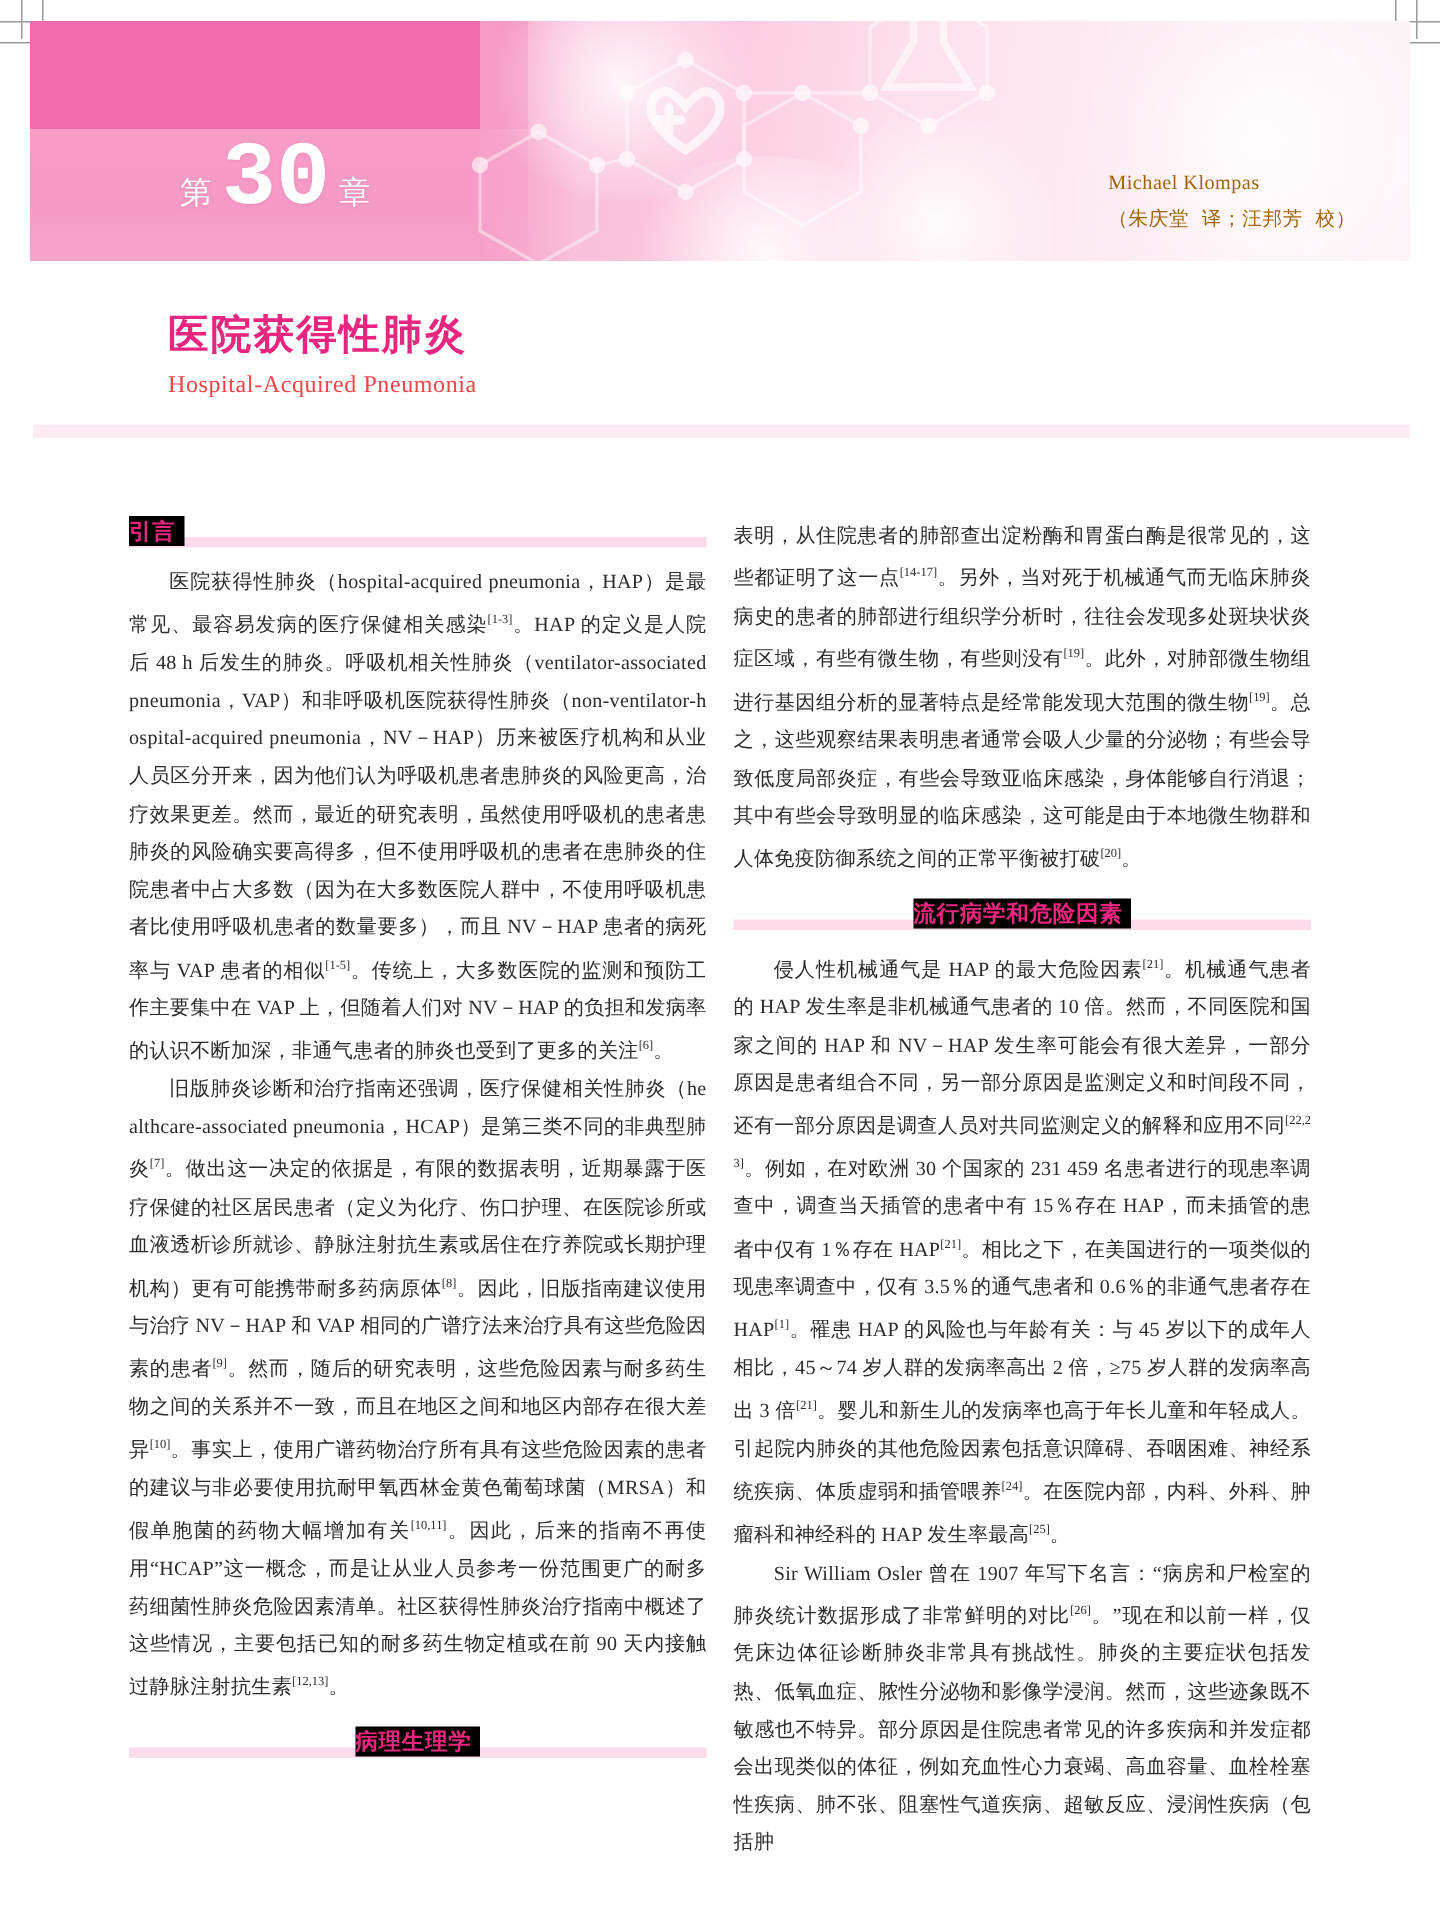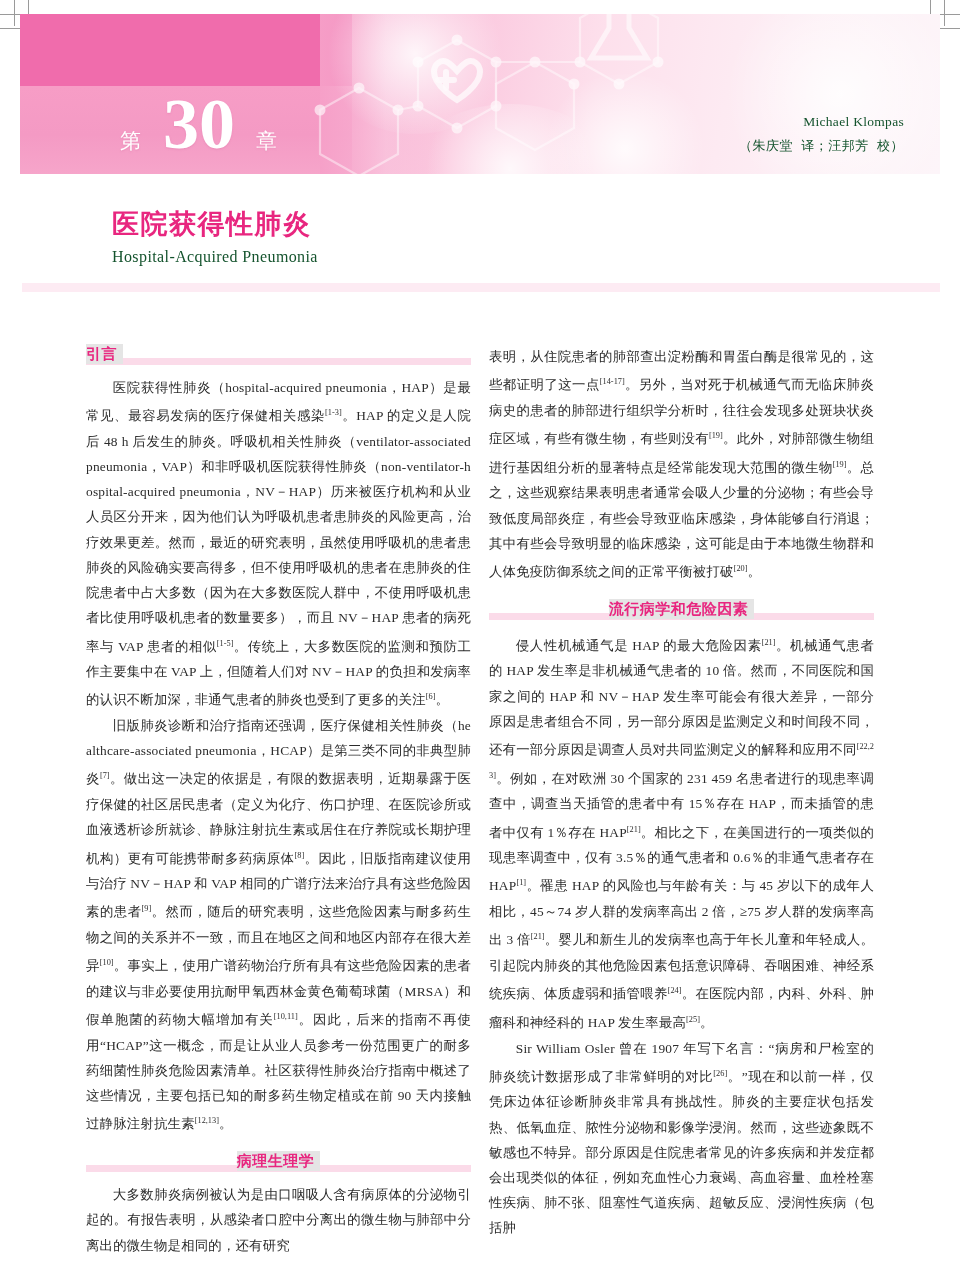--- a/index.html
+++ b/index.html
@@ -71,33 +71,33 @@
     color: #ffffff;
     text-shadow: 0 1px 2px rgba(214,110,160,0.35);
     z-index: 5;
   }
   .chapter-no .zh {
     font-family: "Liberation Serif", "DejaVu Serif", serif;
     font-size: 21px;
     letter-spacing: 1px;
   }
   .chapter-no .num {
-    font-family: Liberation Serif, serif;
-    font-size: 72px;
+    font-family: Liberation Mono, monospace;
+    font-size: 60px;
     font-weight: 700;
     line-height: 0.8;
-    margin: 0 21px;
+    margin: 0 6px;
   }
 
   
   .author {
     position: absolute;
     right: 56px; top: 114px;
-    text-align: right;
-    color: #14532d;
+    text-align: left;
+    color: #a16207;
     z-index: 5;
   }
   .author .en {
     font-family: "Liberation Serif", "DejaVu Serif", serif;
     font-size: 13.5px;
     letter-spacing: 0.3px;
     margin-bottom: 7px;
     white-space: nowrap;
   }
   .author .cn {
@@ -116,21 +116,21 @@
     font-family: "DejaVu Sans", "Liberation Sans", sans-serif;
     font-size: 27px;
     font-weight: 700;
     color: #e8267f;
     letter-spacing: 1.5px;
     line-height: 1.2;
   }
   .title-en {
     font-family: "Liberation Serif", "DejaVu Serif", serif;
     font-size: 16px;
-    color: #14532d;
+    color: #ef4444;
     letter-spacing: 0.4px;
     margin-top: 8px;
   }
 
   .title-rule {
     position: absolute;
     left: 22px; top: 283px;
     width: 918px; height: 9px;
     background: #fdebf3;
   }
@@ -148,21 +148,21 @@
     position: relative;
     margin: 0 0 9px 0;
     height: 22px;
   }
   .sec-head .txt {
     font-family: "DejaVu Sans", "Liberation Sans", sans-serif;
     font-size: 15px;
     font-weight: 700;
     color: #e8267f;
     letter-spacing: 0.5px;
-    background: #e5e5e5;
+    background: #000000;
     position: relative;
     z-index: 2;
     padding-right: 6px;
     display: inline-block;
     line-height: 20px;
   }
   .sec-head .bar {
     position: absolute;
     left: 0; right: 0; bottom: 1px;
     height: 7px;
@@ -269,21 +269,20 @@
     <span class="txt">引言</span>
     <span class="bar"></span>
   </div>
   <p class="body">医院获得性肺炎（hospital-acquired pneumonia，HAP）是最常见、最容易发病的医疗保健相关感染<sup>[1-3]</sup>。HAP 的定义是人院后 48 h 后发生的肺炎。呼吸机相关性肺炎（ventilator-associated pneumonia，VAP）和非呼吸机医院获得性肺炎（non-ventilator-hospital-acquired pneumonia，NV－HAP）历来被医疗机构和从业人员区分开来，因为他们认为呼吸机患者患肺炎的风险更高，治疗效果更差。然而，最近的研究表明，虽然使用呼吸机的患者患肺炎的风险确实要高得多，但不使用呼吸机的患者在患肺炎的住院患者中占大多数（因为在大多数医院人群中，不使用呼吸机患者比使用呼吸机患者的数量要多），而且 NV－HAP 患者的病死率与 VAP 患者的相似<sup>[1-5]</sup>。传统上，大多数医院的监测和预防工作主要集中在 VAP 上，但随着人们对 NV－HAP 的负担和发病率的认识不断加深，非通气患者的肺炎也受到了更多的关注<sup>[6]</sup>。</p>
   <p class="body">旧版肺炎诊断和治疗指南还强调，医疗保健相关性肺炎（healthcare-associated pneumonia，HCAP）是第三类不同的非典型肺炎<sup>[7]</sup>。做出这一决定的依据是，有限的数据表明，近期暴露于医疗保健的社区居民患者（定义为化疗、伤口护理、在医院诊所或血液透析诊所就诊、静脉注射抗生素或居住在疗养院或长期护理机构）更有可能携带耐多药病原体<sup>[8]</sup>。因此，旧版指南建议使用与治疗 NV－HAP 和 VAP 相同的广谱疗法来治疗具有这些危险因素的患者<sup>[9]</sup>。然而，随后的研究表明，这些危险因素与耐多药生物之间的关系并不一致，而且在地区之间和地区内部存在很大差异<sup>[10]</sup>。事实上，使用广谱药物治疗所有具有这些危险因素的患者的建议与非必要使用抗耐甲氧西林金黄色葡萄球菌（MRSA）和假单胞菌的药物大幅增加有关<sup>[10,11]</sup>。因此，后来的指南不再使用“HCAP”这一概念，而是让从业人员参考一份范围更广的耐多药细菌性肺炎危险因素清单。社区获得性肺炎治疗指南中概述了这些情况，主要包括已知的耐多药生物定植或在前 90 天内接触过静脉注射抗生素<sup>[12,13]</sup>。</p>
 
   <div class="sec-head spaced">
     <span class="txt">病理生理学</span>
     <span class="bar"></span>
   </div>
-  <p class="body">大多数肺炎病例被认为是由口咽吸人含有病原体的分泌物引起的。有报告表明，从感染者口腔中分离出的微生物与肺部中分离出的微生物是相同的，还有研究</p>
 </div>
 
 <div class="col col-right">
   <p class="body cont">表明，从住院患者的肺部查出淀粉酶和胃蛋白酶是很常见的，这些都证明了这一点<sup>[14-17]</sup>。另外，当对死于机械通气而无临床肺炎病史的患者的肺部进行组织学分析时，往往会发现多处斑块状炎症区域，有些有微生物，有些则没有<sup>[19]</sup>。此外，对肺部微生物组进行基因组分析的显著特点是经常能发现大范围的微生物<sup>[19]</sup>。总之，这些观察结果表明患者通常会吸人少量的分泌物；有些会导致低度局部炎症，有些会导致亚临床感染，身体能够自行消退；其中有些会导致明显的临床感染，这可能是由于本地微生物群和人体免疫防御系统之间的正常平衡被打破<sup>[20]</sup>。</p>
 
   <div class="sec-head spaced">
     <span class="txt">流行病学和危险因素</span>
     <span class="bar"></span>
   </div>
   <p class="body">侵人性机械通气是 HAP 的最大危险因素<sup>[21]</sup>。机械通气患者的 HAP 发生率是非机械通气患者的 10 倍。然而，不同医院和国家之间的 HAP 和 NV－HAP 发生率可能会有很大差异，一部分原因是患者组合不同，另一部分原因是监测定义和时间段不同，还有一部分原因是调查人员对共同监测定义的解释和应用不同<sup>[22,23]</sup>。例如，在对欧洲 30 个国家的 231 459 名患者进行的现患率调查中，调查当天插管的患者中有 15％存在 HAP，而未插管的患者中仅有 1％存在 HAP<sup>[21]</sup>。相比之下，在美国进行的一项类似的现患率调查中，仅有 3.5％的通气患者和 0.6％的非通气患者存在 HAP<sup>[1]</sup>。罹患 HAP 的风险也与年龄有关：与 45 岁以下的成年人相比，45～74 岁人群的发病率高出 2 倍，≥75 岁人群的发病率高出 3 倍<sup>[21]</sup>。婴儿和新生儿的发病率也高于年长儿童和年轻成人。引起院内肺炎的其他危险因素包括意识障碍、吞咽困难、神经系统疾病、体质虚弱和插管喂养<sup>[24]</sup>。在医院内部，内科、外科、肿瘤科和神经科的 HAP 发生率最高<sup>[25]</sup>。</p>

